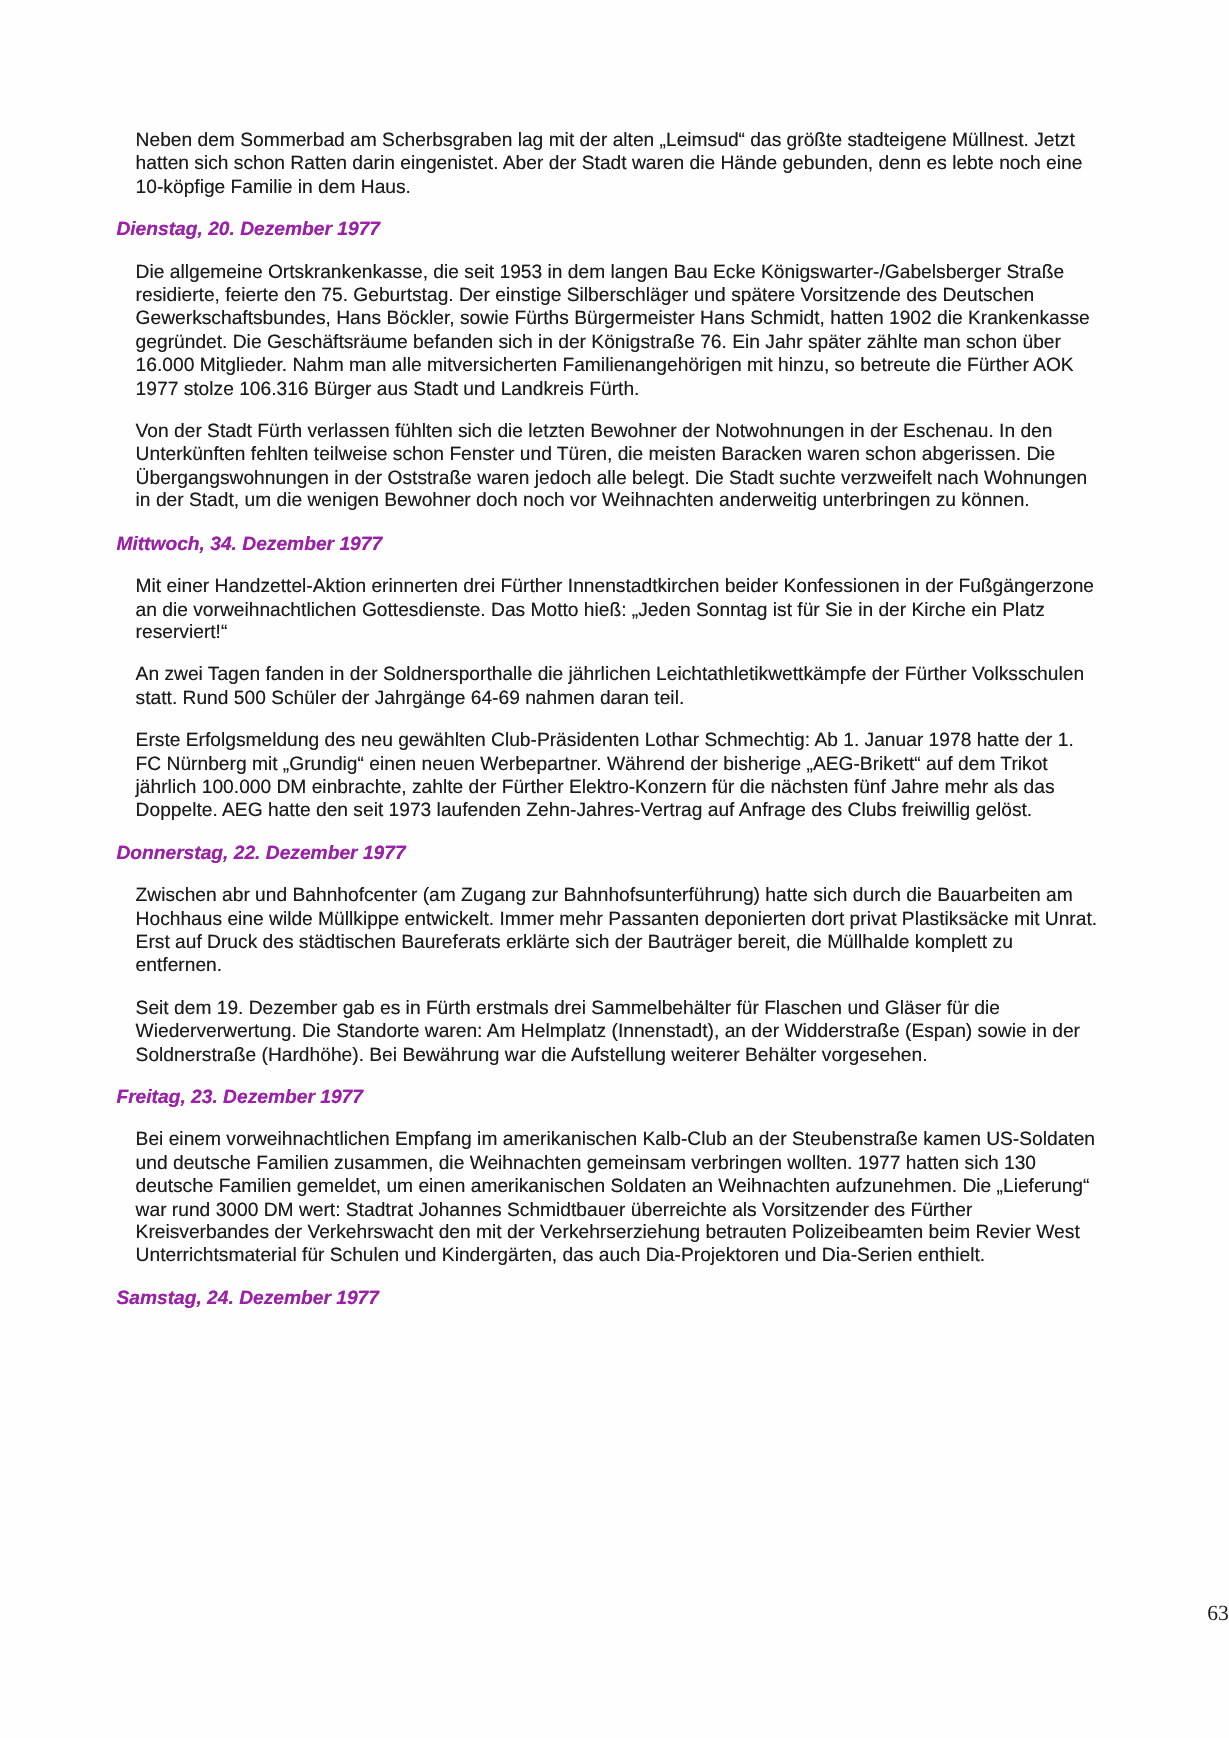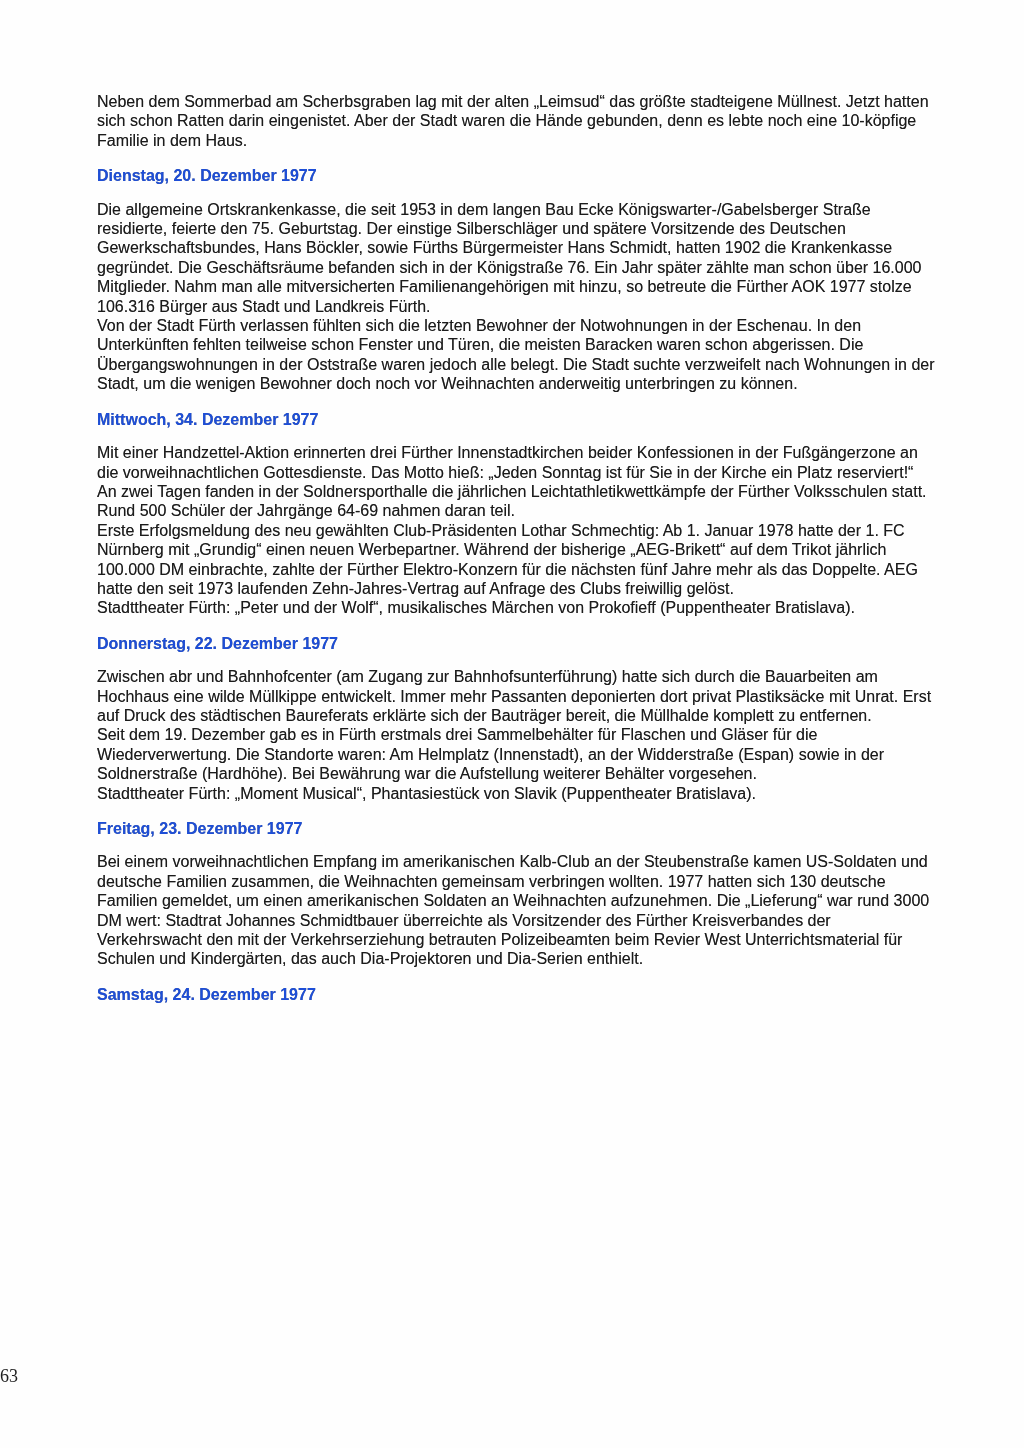--- a/index.html
+++ b/index.html
@@ -23,63 +23,61 @@
     position: absolute;
     left: 97px;
     top: 92px;
     width: 838px;
     font-size: 16px;
     line-height: 19.4px;
     color: #1b1b1b;
     text-shadow: 0 0 0.5px rgba(20,20,20,0.55);
   }
   .content p {
-    margin: 0;
+    margin: 16px;
   }
   .content h2 {
     font-size: 16px;
     line-height: 19.4px;
     font-weight: 700;
     margin: 16px 0 14px 0;
-    color: #1d4ed8;
+    color: #a21caf;
+    font-style: italic;
   }
   .page-number {
     position: absolute;
     top: 1334px;
     left: 0;
     width: 1024px;
-    text-align: left;
+    text-align: right;
     font-family: "Liberation Serif", serif;
     font-size: 18px;
     color: #1f1f1f;
-    margin-top: 32px;
   }
 </style>
 </head>
 <body>
 
 <div class="page">
   <div class="content">
 
     <p>Neben dem Sommerbad am Scherbsgraben lag mit der alten „Leimsud“ das größte stadteigene Müllnest. Jetzt hatten sich schon Ratten darin eingenistet. Aber der Stadt waren die Hände gebunden, denn es lebte noch eine 10-köpfige Familie in dem Haus.</p>
 
     <h2>Dienstag, 20. Dezember 1977</h2>
     <p>Die allgemeine Ortskrankenkasse, die seit 1953 in dem langen Bau Ecke Königswarter-/Gabelsberger Straße residierte, feierte den 75. Geburtstag. Der einstige Silberschläger und spätere Vorsitzende des Deutschen Gewerkschaftsbundes, Hans Böckler, sowie Fürths Bürgermeister Hans Schmidt, hatten 1902 die Krankenkasse gegründet. Die Geschäftsräume befanden sich in der Königstraße 76. Ein Jahr später zählte man schon über 16.000 Mitglieder. Nahm man alle mitversicherten Familienangehörigen mit hinzu, so betreute die Fürther AOK 1977 stolze 106.316 Bürger aus Stadt und Landkreis Fürth.</p>
     <p>Von der Stadt Fürth verlassen fühlten sich die letzten Bewohner der Notwohnungen in der Eschenau. In den Unterkünften fehlten teilweise schon Fenster und Türen, die meisten Baracken waren schon abgerissen. Die Übergangswohnungen in der Oststraße waren jedoch alle belegt. Die Stadt suchte verzweifelt nach Wohnungen in der Stadt, um die wenigen Bewohner doch noch vor Weihnachten anderweitig unterbringen zu können.</p>
 
     <h2>Mittwoch, 34. Dezember 1977</h2>
     <p>Mit einer Handzettel-Aktion erinnerten drei Fürther Innenstadtkirchen beider Konfessionen in der Fußgängerzone an die vorweihnachtlichen Gottesdienste. Das Motto hieß: „Jeden Sonntag ist für Sie in der Kirche ein Platz reserviert!“</p>
     <p>An zwei Tagen fanden in der Soldnersporthalle die jährlichen Leichtathletikwettkämpfe der Fürther Volksschulen statt. Rund 500 Schüler der Jahrgänge 64-69 nahmen daran teil.</p>
     <p>Erste Erfolgsmeldung des neu gewählten Club-Präsidenten Lothar Schmechtig: Ab 1. Januar 1978 hatte der 1. FC Nürnberg mit „Grundig“ einen neuen Werbepartner. Während der bisherige „AEG-Brikett“ auf dem Trikot jährlich 100.000 DM einbrachte, zahlte der Fürther Elektro-Konzern für die nächsten fünf Jahre mehr als das Doppelte. AEG hatte den seit 1973 laufenden Zehn-Jahres-Vertrag auf Anfrage des Clubs freiwillig gelöst.</p>
-    <p>Stadttheater Fürth: „Peter und der Wolf“, musikalisches Märchen von Prokofieff (Puppentheater Bratislava).</p>
 
     <h2>Donnerstag, 22. Dezember 1977</h2>
     <p>Zwischen abr und Bahnhofcenter (am Zugang zur Bahnhofsunterführung) hatte sich durch die Bauarbeiten am Hochhaus eine wilde Müllkippe entwickelt. Immer mehr Passanten deponierten dort privat Plastiksäcke mit Unrat. Erst auf Druck des städtischen Baureferats erklärte sich der Bauträger bereit, die Müllhalde komplett zu entfernen.</p>
     <p>Seit dem 19. Dezember gab es in Fürth erstmals drei Sammelbehälter für Flaschen und Gläser für die Wiederverwertung. Die Standorte waren: Am Helmplatz (Innenstadt), an der Widderstraße (Espan) sowie in der Soldnerstraße (Hardhöhe). Bei Bewährung war die Aufstellung weiterer Behälter vorgesehen.</p>
-    <p>Stadttheater Fürth: „Moment Musical“, Phantasiestück von Slavik (Puppentheater Bratislava).</p>
 
     <h2>Freitag, 23. Dezember 1977</h2>
     <p>Bei einem vorweihnachtlichen Empfang im amerikanischen Kalb-Club an der Steubenstraße kamen US-Soldaten und deutsche Familien zusammen, die Weihnachten gemeinsam verbringen wollten. 1977 hatten sich 130 deutsche Familien gemeldet, um einen amerikanischen Soldaten an Weihnachten aufzunehmen. Die „Lieferung“ war rund 3000 DM wert: Stadtrat Johannes Schmidtbauer überreichte als Vorsitzender des Fürther Kreisverbandes der Verkehrswacht den mit der Verkehrserziehung betrauten Polizeibeamten beim Revier West Unterrichtsmaterial für Schulen und Kindergärten, das auch Dia-Projektoren und Dia-Serien enthielt.</p>
 
     <h2>Samstag, 24. Dezember 1977</h2>
 
   </div>
 
   <div class="page-number">63</div>
 </div>

